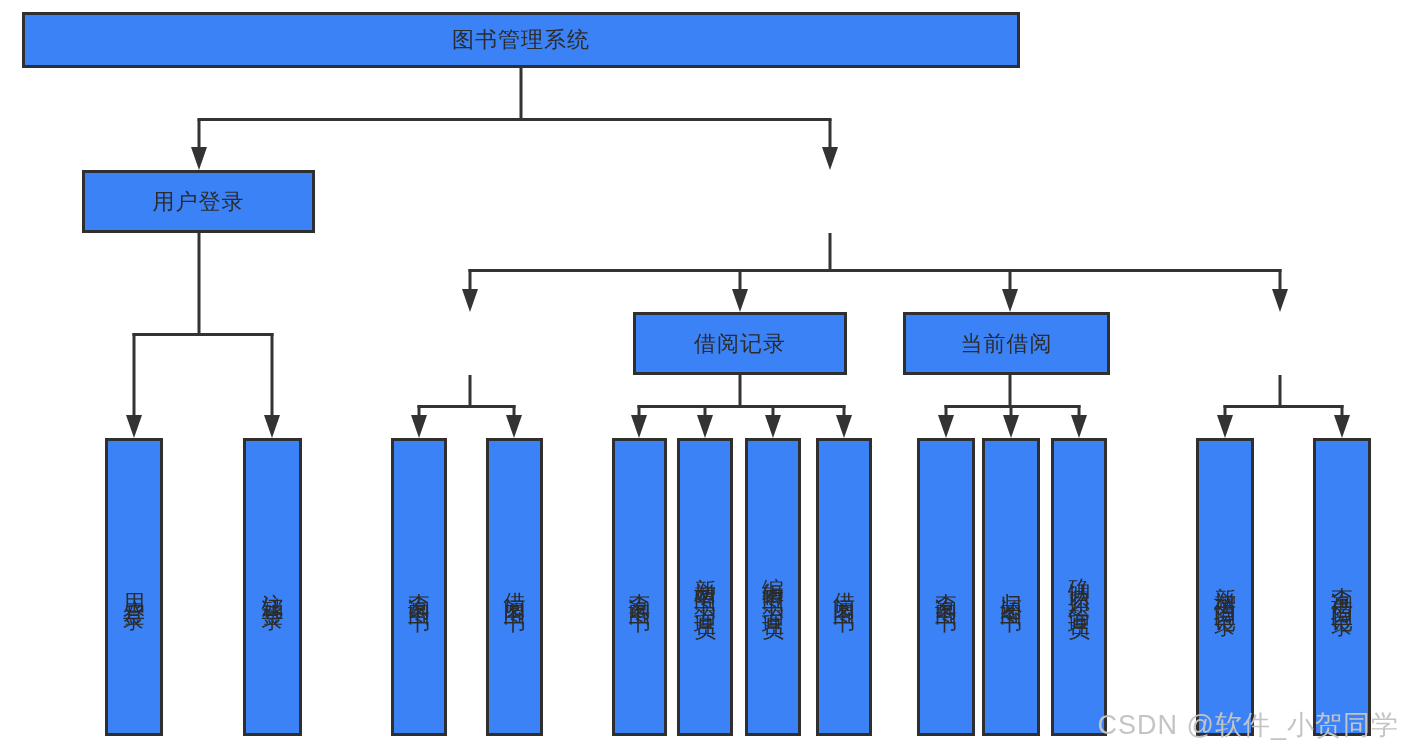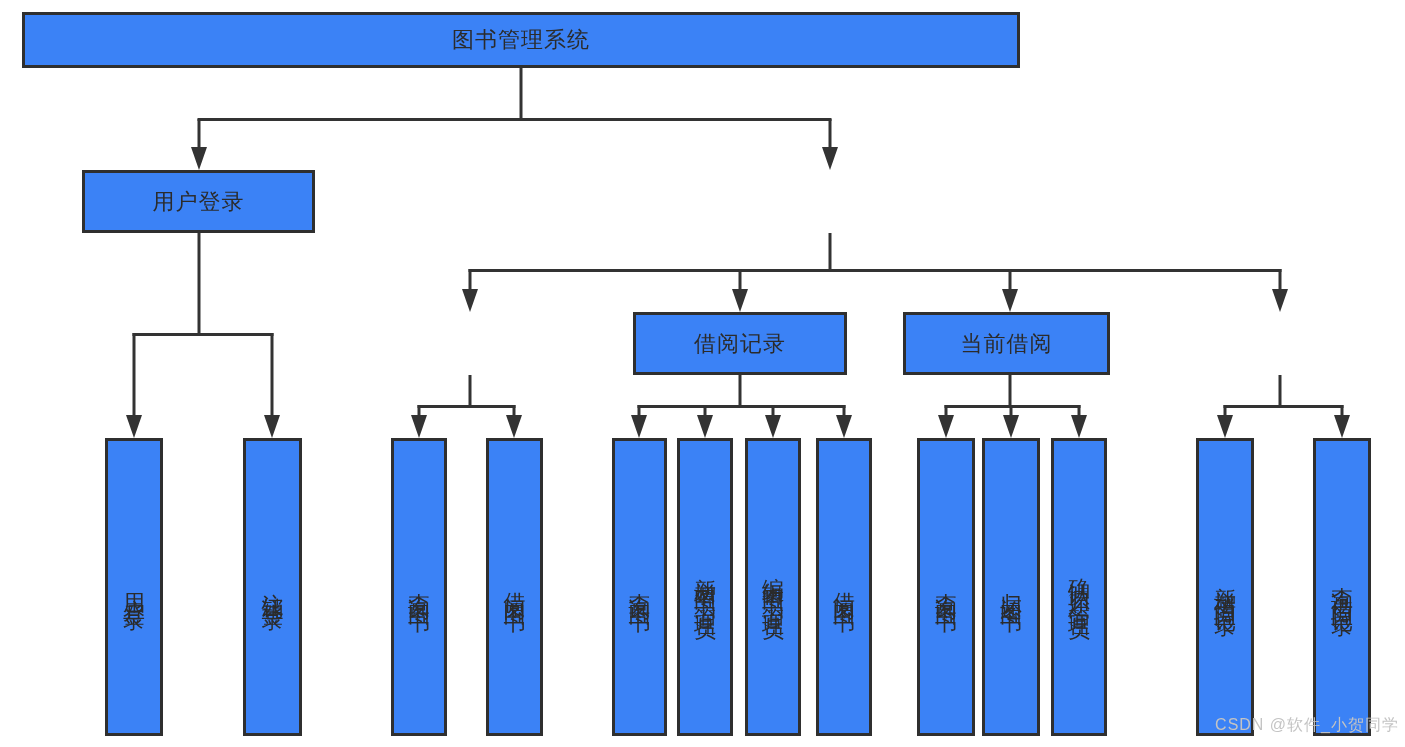--- a/index.html
+++ b/index.html
@@ -11,21 +11,21 @@
   .box{
     position:absolute;box-sizing:border-box;border:3px solid #2f2f2f;background:#3b82f6;
     display:flex;align-items:center;justify-content:center;
   }
   .hlabel{font-size:22px;letter-spacing:1px;white-space:nowrap;}
   .leaf .vtext{
     writing-mode:vertical-rl;text-orientation:mixed;
     font-size:22px;letter-spacing:6px;line-height:1.1;white-space:nowrap;
   }
   .watermark{
-    position:absolute;right:6px;bottom:11px;font-size:16px;color:#c4c4c4;
+    position:absolute;right:6px;bottom:4px;font-size:27px;color:#c4c4c4;
     letter-spacing:1px;white-space:nowrap;
   }
 </style>
 </head>
 <body>
 
 <div class="canvas">
 
   <svg class="connectors" viewBox="0 0 1405 747" xmlns="http://www.w3.org/2000/svg">
     <g fill="none" stroke-width="3" stroke="#333333">

